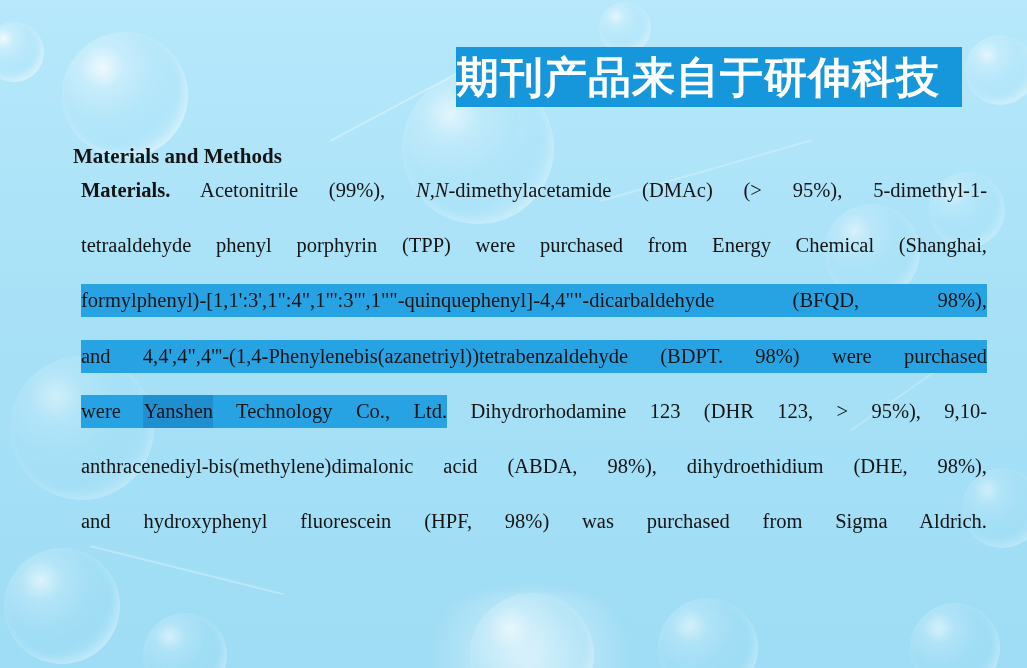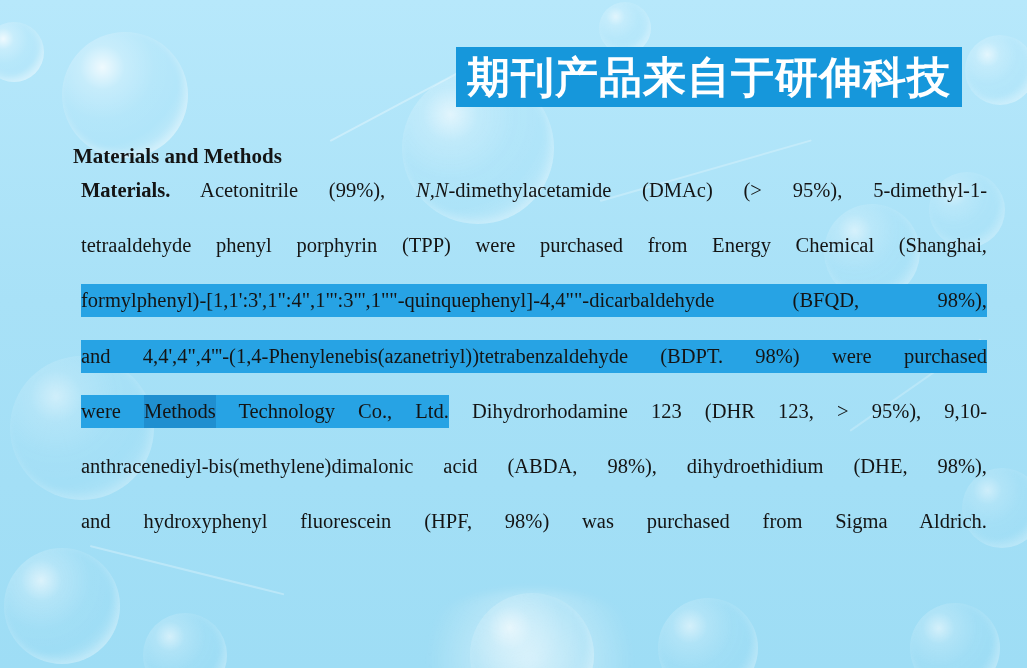--- a/index.html
+++ b/index.html
@@ -24,21 +24,21 @@
   }
   .glow{
     position:absolute;border-radius:50%;pointer-events:none;
     background:radial-gradient(circle,rgba(255,255,255,0.55) 0%,rgba(255,255,255,0) 70%);
     filter:blur(4px);
   }
   
   .banner{
     position:absolute;left:456px;top:47px;width:506px;height:60px;
     background:var(--banner-bg,#1697db);
-    display:flex;align-items:center;justify-content:center;z-index:3;
+    display:flex;align-items:center;justify-content:flex-start;z-index:3;
   }
   .banner-text{
     color:var(--banner-text,#ffffff);font-size:43px;font-weight:bold;line-height:1;
     font-family:"DejaVu Sans","Liberation Sans",sans-serif;
     white-space:nowrap;letter-spacing:1px;
   }
   
   .heading{
     position:absolute;left:61px;top:132px;margin:12px;z-index:2;
     font-size:21px;font-weight:bold;color:var(--text,#141414);
@@ -81,16 +81,16 @@
   <span class="banner-text">期刊产品来自于研伸科技</span>
 </div>
 
 <h1 class="heading">Materials and Methods</h1>
 
 <div class="para">
   <div class="line"><span class="b">Materials.</span><span> Acetonitrile (99%), </span><span class="i">N,N</span><span>-dimethylacetamide (DMAc) (&gt; 95%), 5-dimethyl-1-</span></div>
   <div class="line"><span>tetraaldehyde phenyl porphyrin (TPP) were purchased from Energy Chemical (Shanghai,</span></div>
   <div class="line"><span class="hl">formylphenyl)-[1,1':3',1":4",1"':3"',1""-quinquephenyl]-4,4""-dicarbaldehyde (BFQD, 98%),</span></div>
   <div class="line"><span class="hl">and 4,4',4",4'''-(1,4-Phenylenebis(azanetriyl))tetrabenzaldehyde (BDPT. 98%) were purchased</span></div>
-  <div class="line"><span class="hl">were </span><span class="hl hl-dark">Methods</span><span class="hl"> Technology Co., Ltd.</span><span> Dihydrorhodamine 123 (DHR 123, &gt; 95%), 9,10-</span></div>
+  <div class="line"><span class="hl">were </span><span class="hl hl-dark">Yanshen</span><span class="hl"> Technology Co., Ltd.</span><span> Dihydrorhodamine 123 (DHR 123, &gt; 95%), 9,10-</span></div>
   <div class="line"><span>anthracenediyl-bis(methylene)dimalonic acid (ABDA, 98%), dihydroethidium (DHE, 98%),</span></div>
   <div class="line"><span>and hydroxyphenyl fluorescein (HPF, 98%) was purchased from Sigma Aldrich.</span></div>
 </div>
 
 </body></html>

